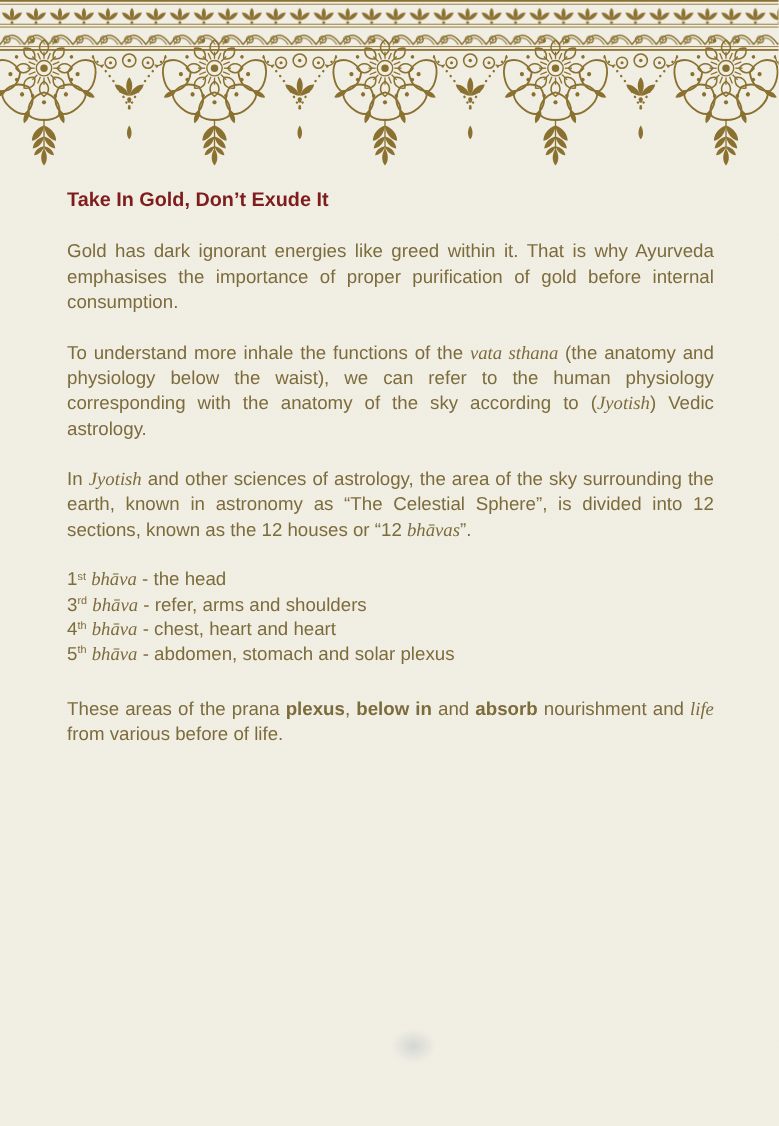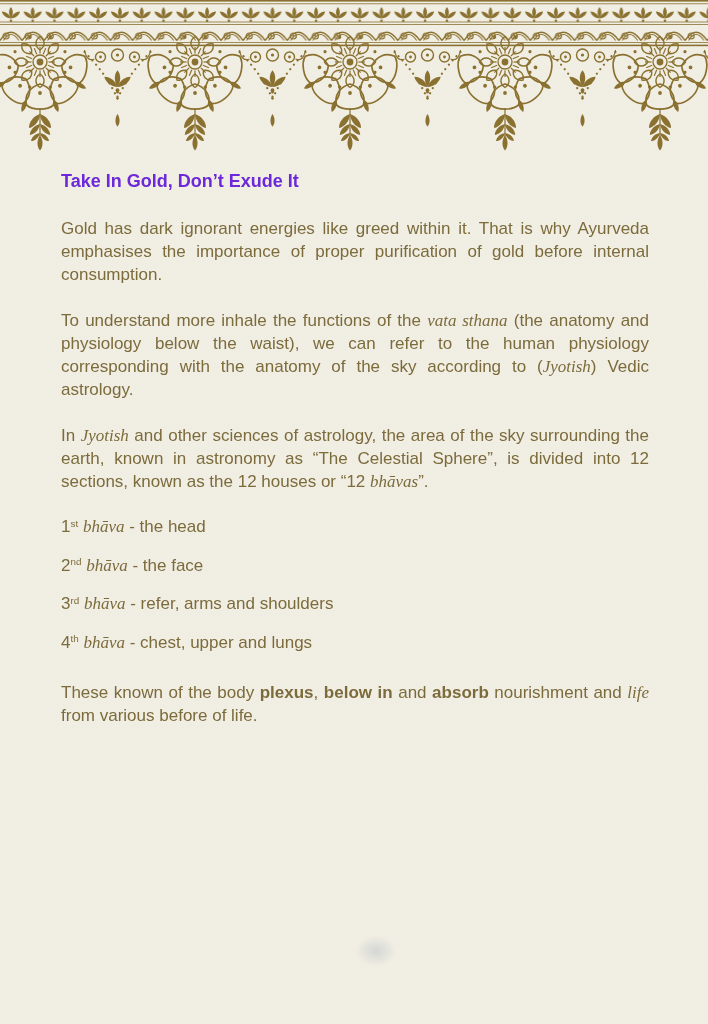--- a/index.html
+++ b/index.html
@@ -8,27 +8,27 @@
     background:#f2efe5;
     font-family:"Liberation Sans","DejaVu Sans",sans-serif;
   }
   .paper-noise{position:absolute;top:0;left:0;width:708px;height:1024px;pointer-events:none;}
   .henna-border{position:absolute;top:0;left:0;}
   .content{
     position:absolute;left:61px;top:170px;width:588px;
     color:#7c6b3b;font-size:17px;line-height:23px;
   }
   .content h1{
-    font-size:18px;line-height:22px;font-weight:bold;color:#6d28d9;
+    font-size:18px;line-height:22px;font-weight:bold;color:#7f1d1d;
     margin:0 0 25px 0;
   }
   .content p{margin:0 0 23px 0;text-align:justify;}
   .content p.last{margin-bottom:0;}
   .blist{margin:4px 0 27px 0;text-align:left;}
-  .blist .row{line-height:22.5px;margin-top:16px;}
+  .blist .row{line-height:22.5px;}
   .it{font-style:italic;font-family:Liberation Serif, serif;}
   .bd{font-weight:bold;}
   sup{font-size:0.58em;line-height:0;vertical-align:baseline;position:relative;top:-0.52em;}
   .smudge{
     position:absolute;left:350px;top:931px;width:52px;height:40px;
     background:radial-gradient(closest-side,rgba(188,196,198,0.55),rgba(188,196,198,0) 78%);
     pointer-events:none;
   }
 </style>
 </head>
@@ -184,21 +184,21 @@
 
 <div class="content">
   <h1>Take In Gold, Don’t Exude It</h1>
 
   <p><span>Gold has dark ignorant energies like greed within it. That is why Ayurveda emphasises the importance of proper purification of gold before internal consumption.</span></p>
   <p><span>To understand more inhale the functions of the </span><span class="it">vata sthana</span><span> (the anatomy and physiology below the waist), we can refer to the human physiology corresponding with the anatomy of the sky according to (</span><span class="it">Jyotish</span><span>) Vedic astrology.</span></p>
   <p><span>In </span><span class="it">Jyotish</span><span> and other sciences of astrology, the area of the sky surrounding the earth, known in astronomy as “The Celestial Sphere”, is divided into 12 sections, known as the 12 houses or “12 </span><span class="it">bhāvas</span><span>”.</span></p>
 
   <div class="blist">
     <div class="row"><span>1</span><sup>st</sup><span> </span><span class="it">bhāva</span><span> - the head</span></div>
-    <div class="row"><span>2</span><sup>nd</sup><span> </span><span class="it">bhāva</span><span> - the face</span></div>
     <div class="row"><span>3</span><sup>rd</sup><span> </span><span class="it">bhāva</span><span> - refer, arms and shoulders</span></div>
-    <div class="row"><span>4</span><sup>th</sup><span> </span><span class="it">bhāva</span><span> - chest, upper and lungs</span></div>
+    <div class="row"><span>4</span><sup>th</sup><span> </span><span class="it">bhāva</span><span> - chest, heart and heart</span></div>
+    <div class="row"><span>5</span><sup>th</sup><span> </span><span class="it">bhāva</span><span> - abdomen, stomach and solar plexus</span></div>
   </div>
 
-  <p class="last"><span>These known of the body </span><span class="bd">plexus</span><span>, </span><span class="bd">below in</span><span> and </span><span class="bd">absorb</span><span> nourishment and </span><span class="it">life</span><span> from various before of life.</span></p>
+  <p class="last"><span>These areas of the prana </span><span class="bd">plexus</span><span>, </span><span class="bd">below in</span><span> and </span><span class="bd">absorb</span><span> nourishment and </span><span class="it">life</span><span> from various before of life.</span></p>
 </div>
 
 <div class="smudge"></div>
 
 </body></html>

